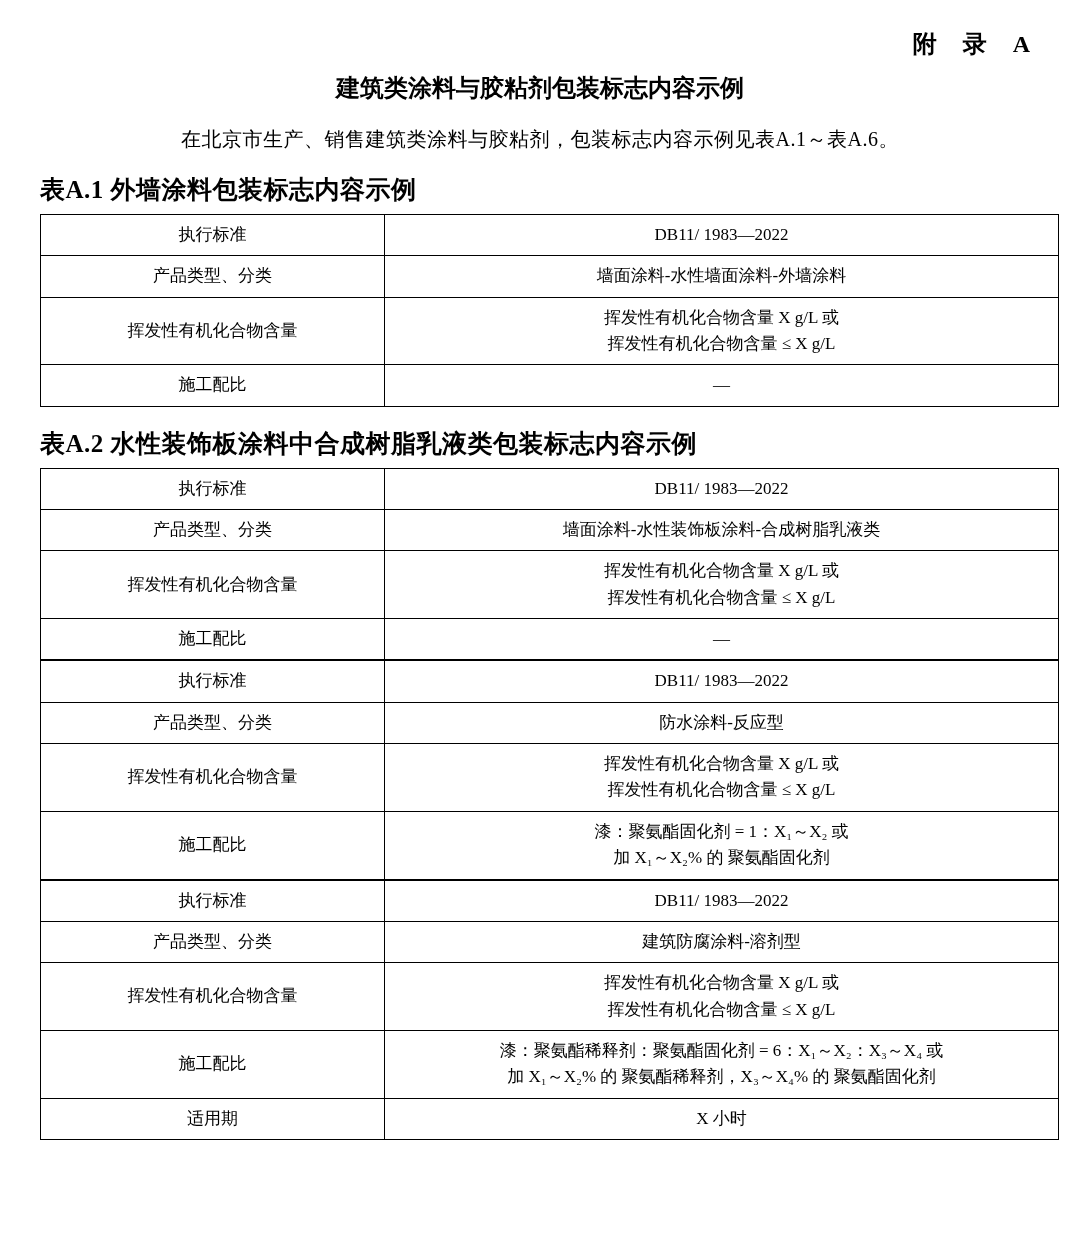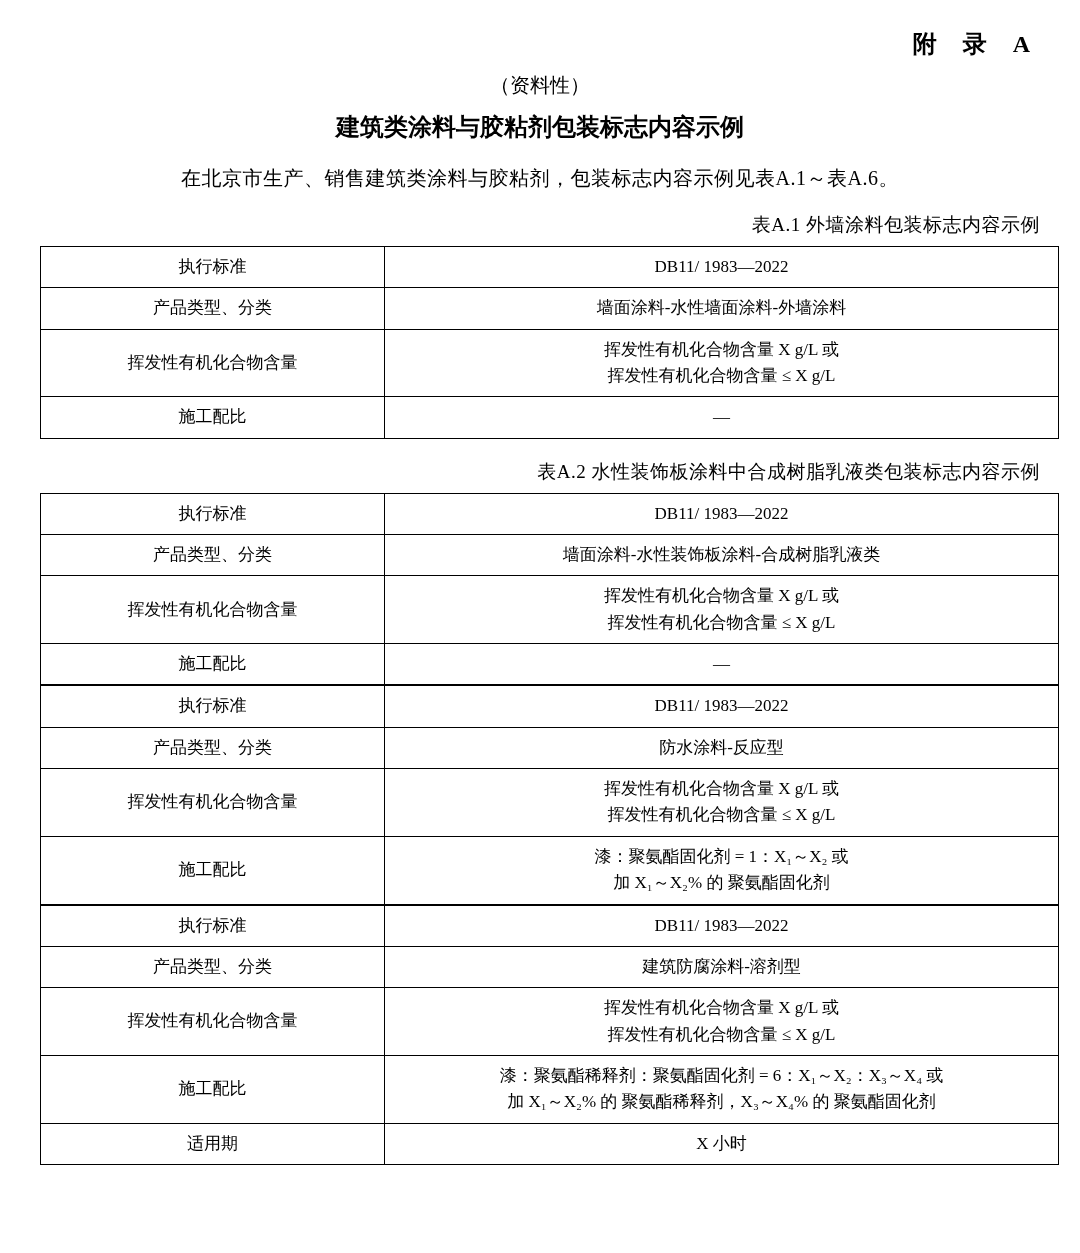--- a/index.html
+++ b/index.html
@@ -39,24 +39,24 @@
     font-weight: bold;
     margin: 12px 0 0 0;
   }
   .intro {
     font-size: 20px;
     margin: 22px 0 16px 0;
     text-align: center;
     letter-spacing: 0.5px;
   }
   .table-caption {
-    font-size: 19px;
-    font-weight: normal;
+    font-size: 25px;
+    font-weight: bold;
     margin: 20px 0 8px 0;
-    text-align: right;
+    text-align: left;
     letter-spacing: 0.5px;
   }
   table.spec {
     border-collapse: collapse;
     width: 1000px;
     margin: 0 auto;
     table-layout: fixed;
   }
   table.spec td {
     border: 1.5px solid #000;
@@ -75,21 +75,20 @@
   .two-line span {
     display: block;
   }
 </style>
 </head>
 <body>
 
 <div class="page">
 
   <div class="appendix-title">附 录 A</div>
-  <div class="appendix-sub">（资料性）</div>
   <div class="appendix-heading">建筑类涂料与胶粘剂包装标志内容示例</div>
   <div class="intro">在北京市生产、销售建筑类涂料与胶粘剂，包装标志内容示例见表A.1～表A.6。</div>
 
   <div>
 
     <div class="table-caption">表A.1 外墙涂料包装标志内容示例</div>
     <table class="spec">
       <tbody>
         <tr>
           <td class="label">执行标准</td>

